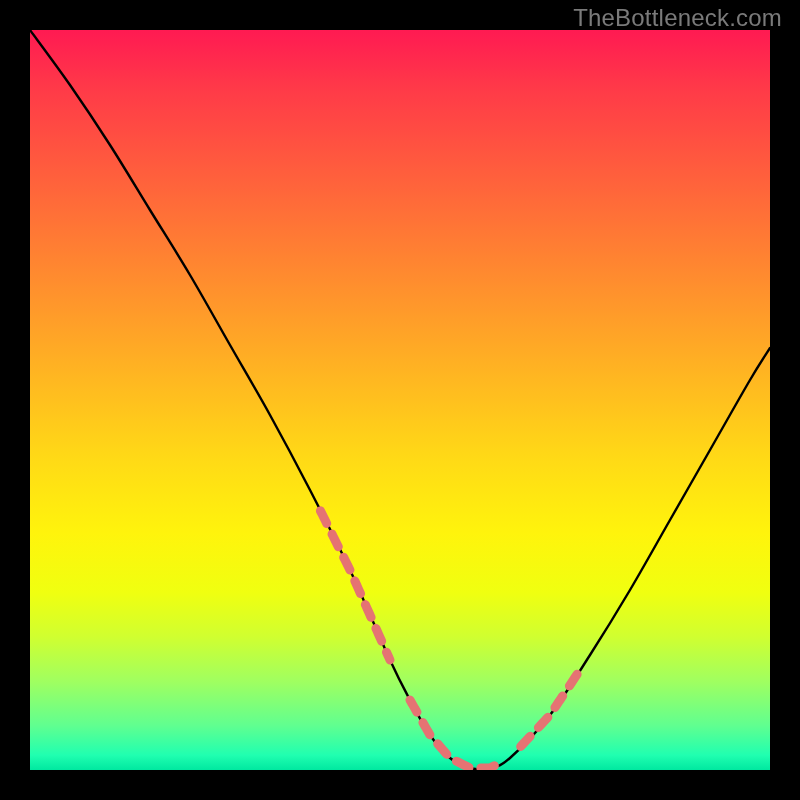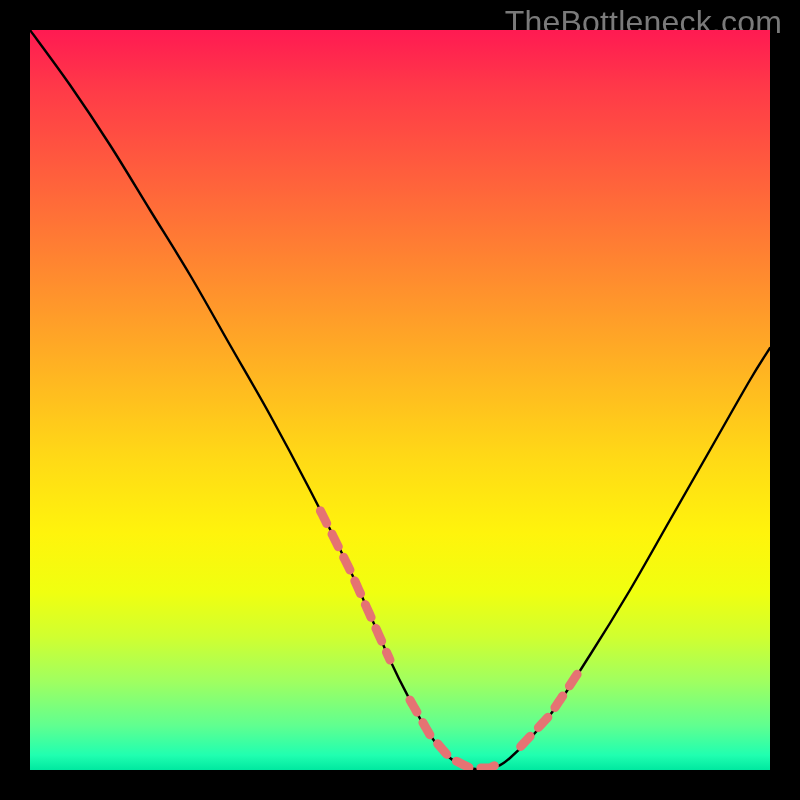--- a/index.html
+++ b/index.html
@@ -48,21 +48,21 @@
     left: 0;
     top: 0;
     width: 740px;
     height: 740px;
   }
   .watermark {
     position: absolute;
     top: 4px;
     right: 18px;
     color: #7a7a7a;
-    font-size: 32px;
+    font-size: 24px;
     font-weight: 500;
     letter-spacing: 0.2px;
     user-select: none;
   }
 </style>
 </head>
 <body>
 
 <div class="frame">
   <div class="watermark">TheBottleneck.com</div>

